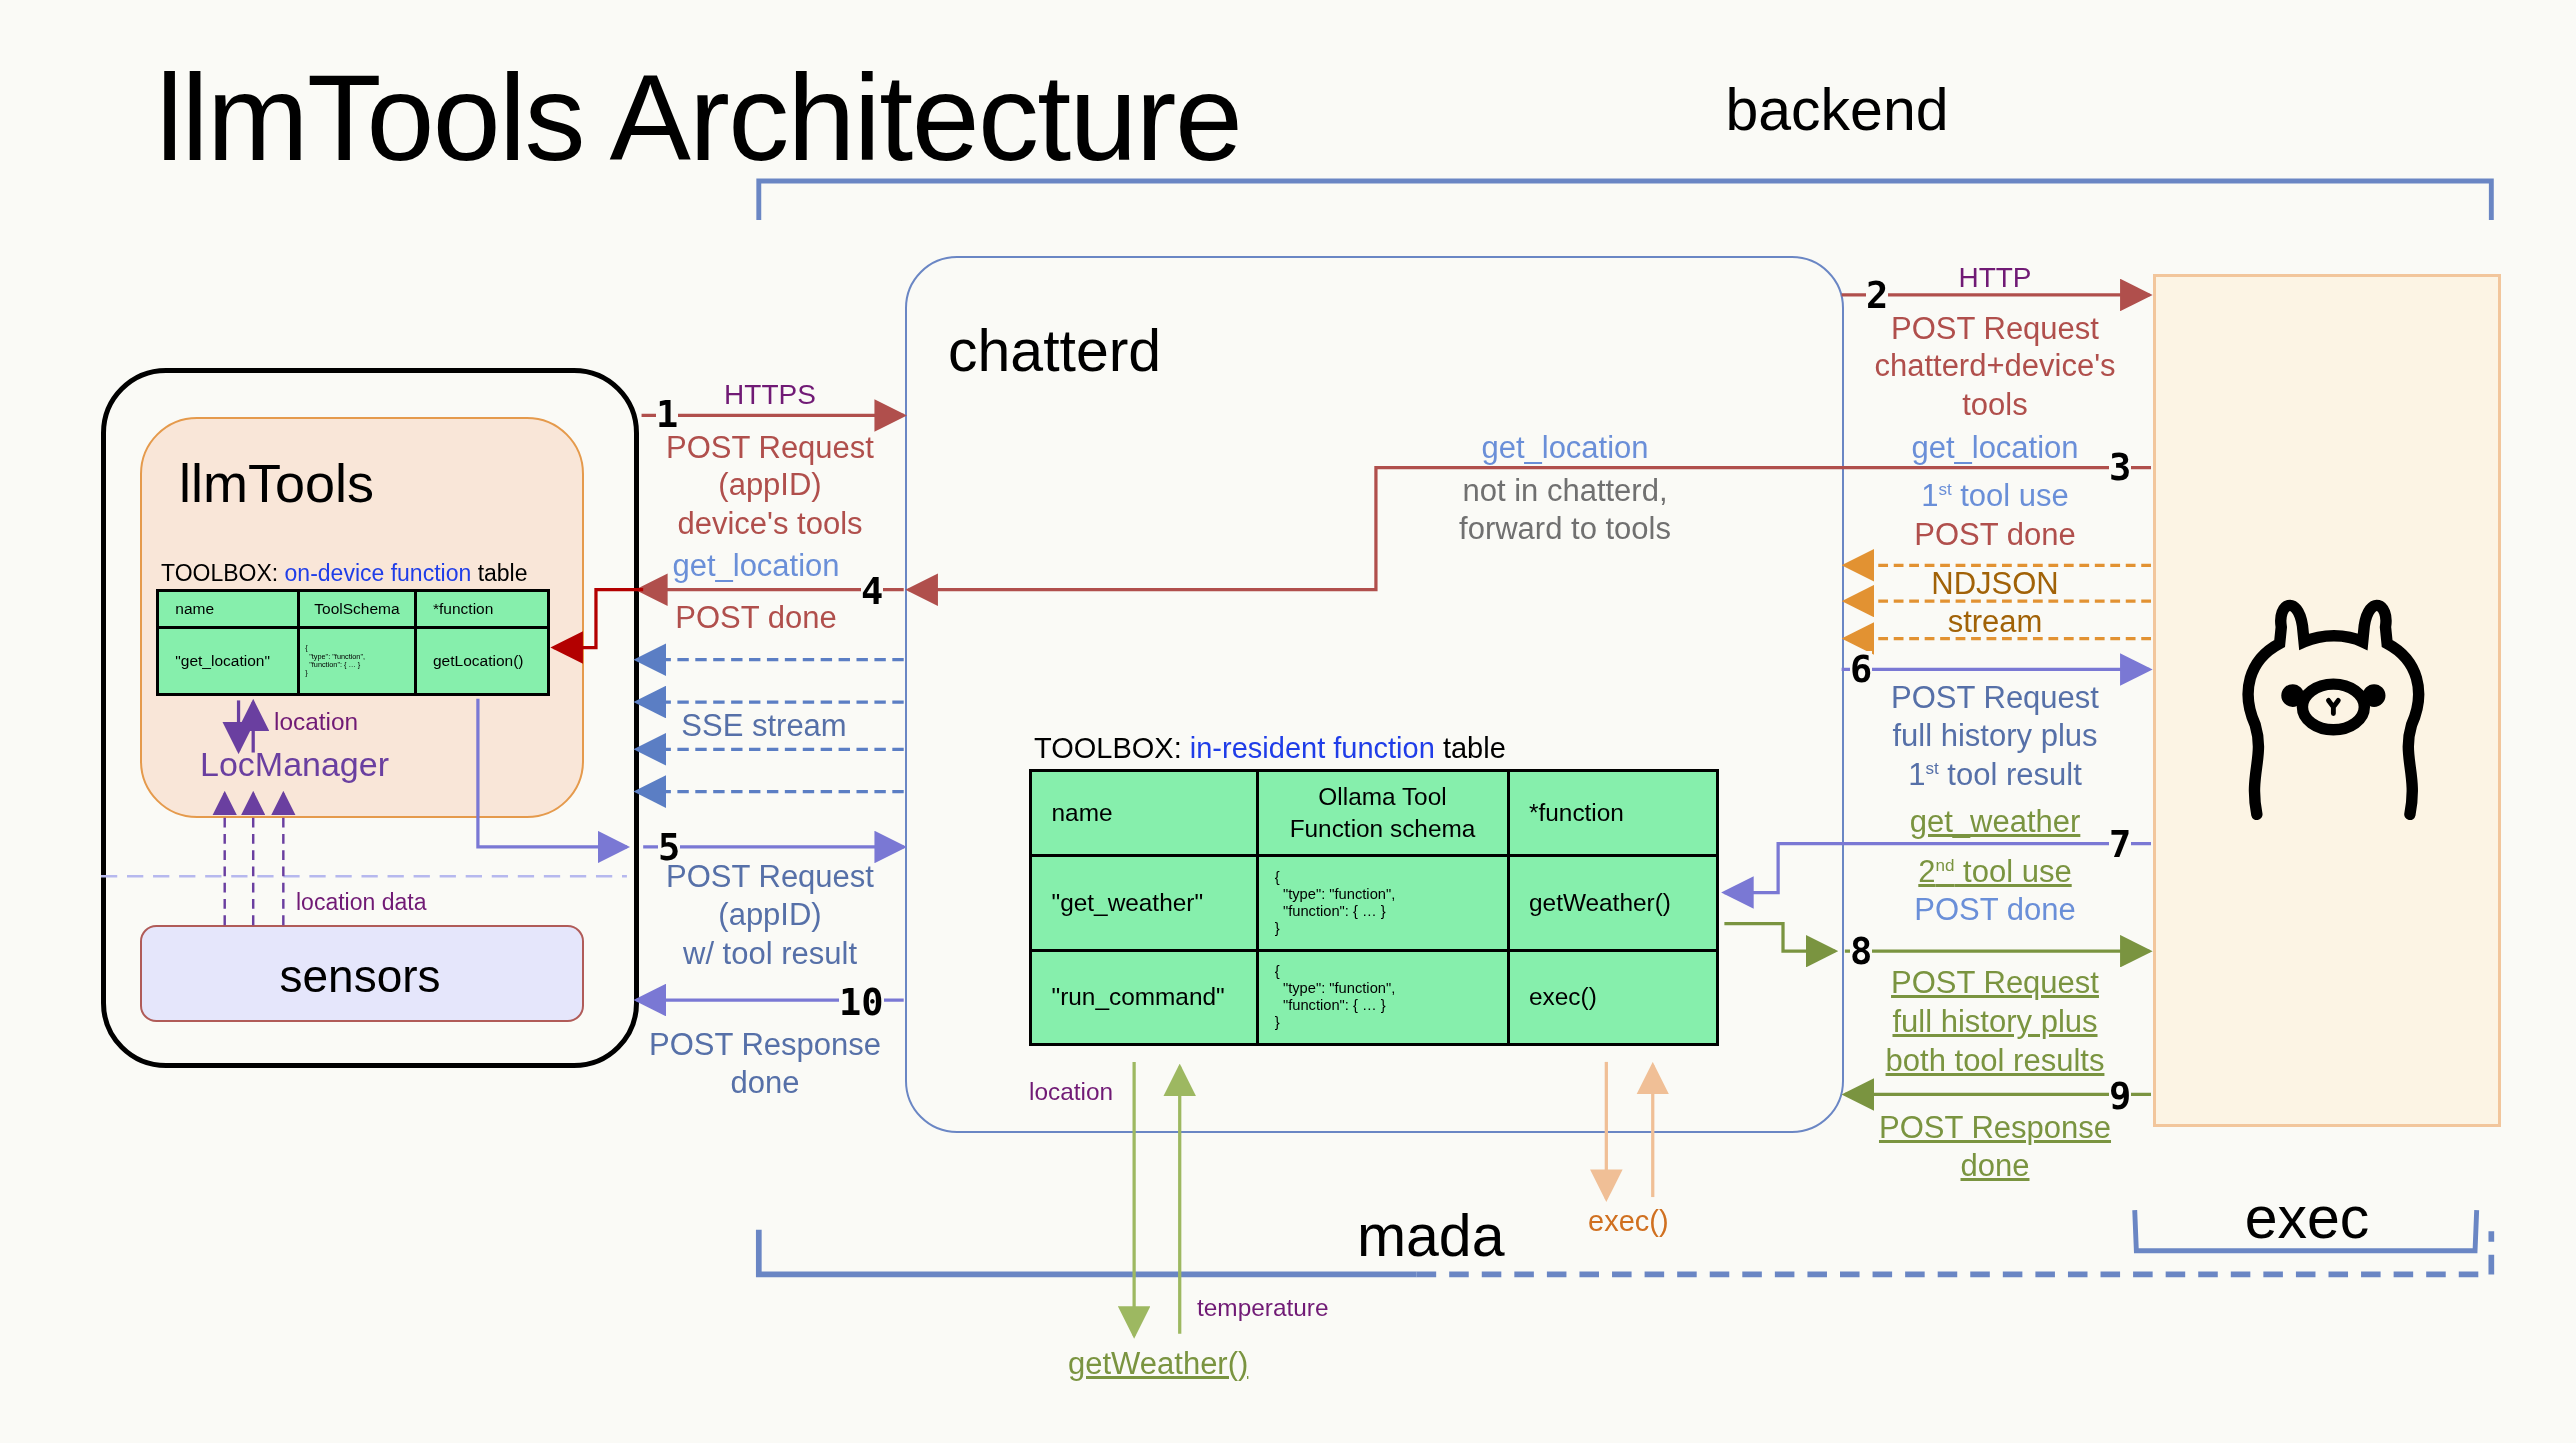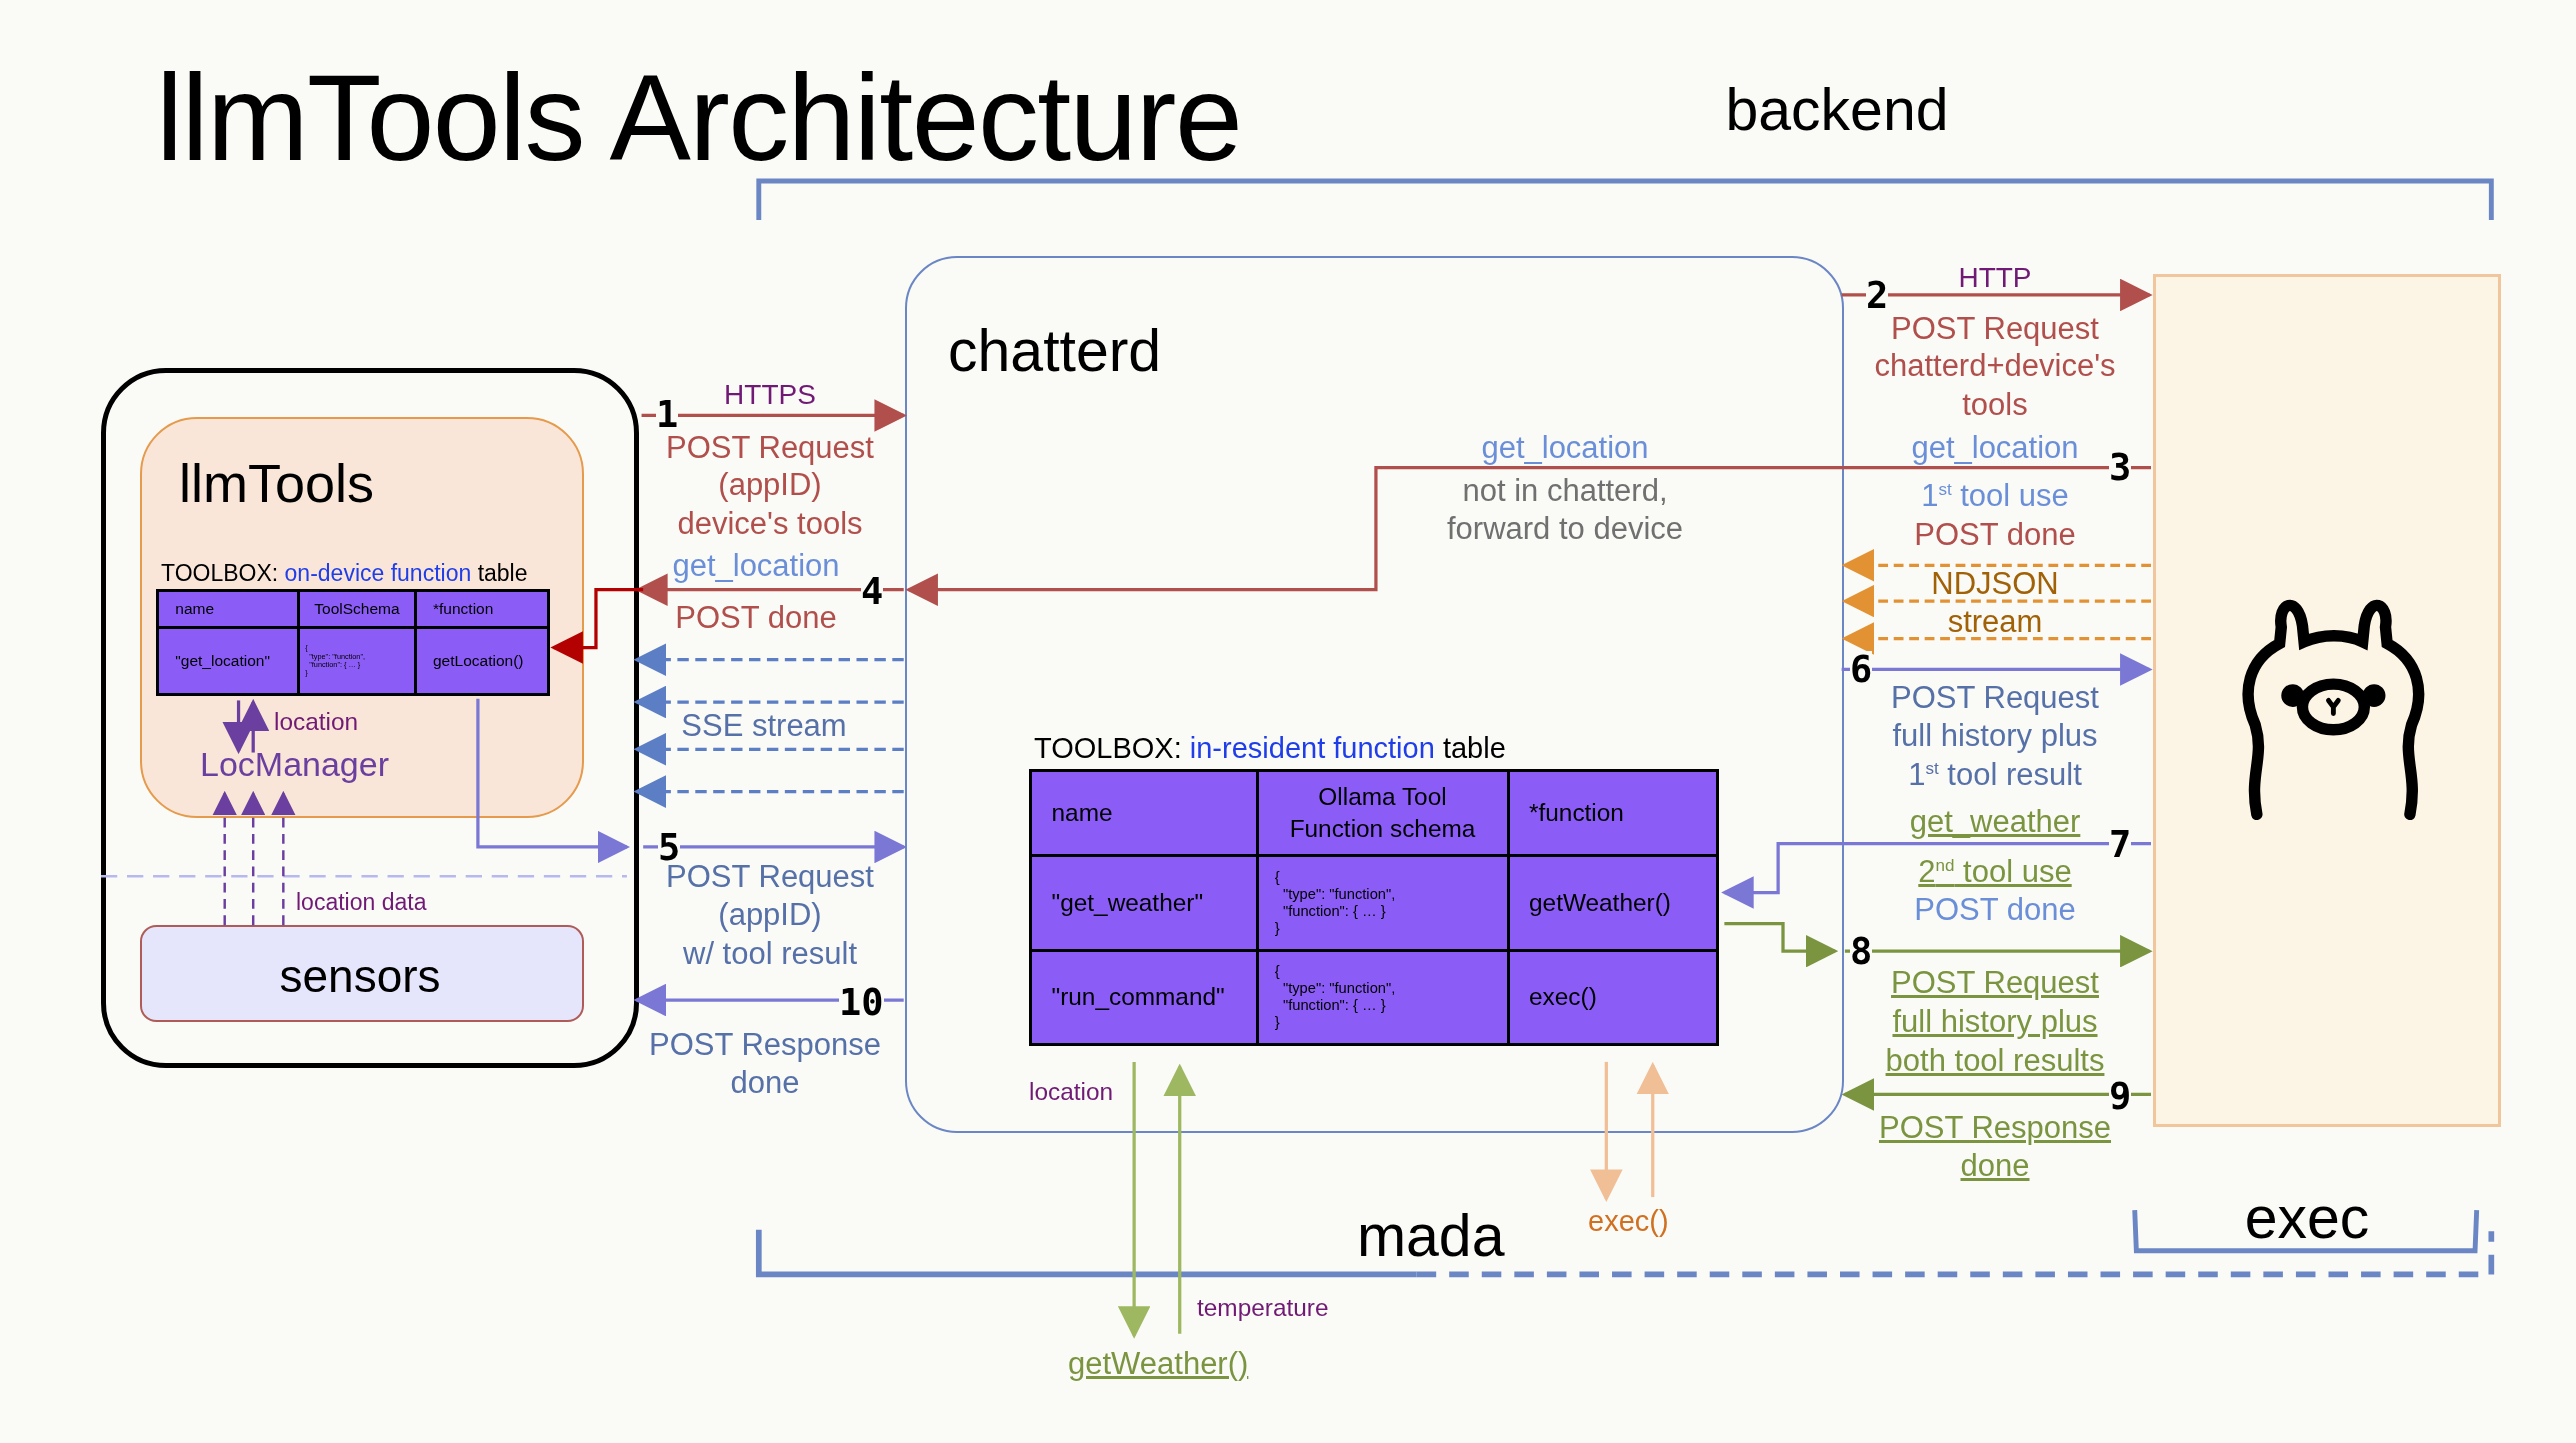--- a/index.html
+++ b/index.html
@@ -22,21 +22,21 @@
   .purple { color:#6a3fa0; }
   .link-blue { color:#1f3de8; }
   sup { font-size:0.55em; vertical-align:super; line-height:0; }
 
   .phone { left:101px; top:368px; width:528px; height:690px; border:5.7px solid #000; border-radius:65px; background:#fafaf6; }
   .llmtools-box { left:140px; top:417px; width:440px; height:397px; background:#f9e6d8; border:2.4px solid #e59a4c; border-radius:57px; }
   .sensors-box { left:140px; top:925px; width:440px; height:93px; background:#e5e6fb; border:2.4px solid #b05b58; border-radius:16.3px; }
   .chatterd-box { left:905px; top:256px; width:935px; height:873px; border:2.4px solid #6a86c4; border-radius:52px; background:transparent; }
   .druid-box { left:2153px; top:274px; width:342px; height:847px; background:#fcf4e4; border:3.3px solid #f2c69c; }
 
-  table.tb { position:absolute; border-collapse:collapse; background:#8b5cf6; }
+  table.tb { position:absolute; border-collapse:collapse; background:#86efac; }
   table.tb td { border:3.3px solid #000; padding:0; vertical-align:middle; }
   .tb1 { left:156px; top:589px; width:394px; height:107px; }
   .tb1 td { font-size:15.5px; font-family:"Liberation Sans", sans-serif; }
   .tb2 { left:1029px; top:769px; width:690px; height:277px; }
   .tb2 td { font-size:24.4px; font-family:"Liberation Sans", sans-serif; }
   .mono { font-family:"DejaVu Sans Mono", monospace; white-space:pre; line-height:1.15; }
   svg.wires { position:absolute; left:0; top:0; }
 </style>
 </head>
 <body>
@@ -187,21 +187,21 @@
 <div class="t lbl navy c" style="left:770px;top:861px;">POST Request</div>
 <div class="t lbl navy c" style="left:770px;top:899px;">(appID)</div>
 <div class="t lbl navy c" style="left:770px;top:938px;">w/ tool result</div>
 <div class="t num" style="left:839px;top:984px;">10</div>
 <div class="t lbl navy c" style="left:765px;top:1029px;">POST Response</div>
 <div class="t lbl navy c" style="left:765px;top:1067px;">done</div>
 
 <div class="t big" style="left:948px;top:322px;">chatterd</div>
 <div class="t lbl blue c" style="left:1565px;top:432px;">get_location</div>
 <div class="t lbl gray c" style="left:1565px;top:475px;">not in chatterd,</div>
-<div class="t lbl gray c" style="left:1565px;top:513px;">forward to device</div>
+<div class="t lbl gray c" style="left:1565px;top:513px;">forward to tools</div>
 
 <div class="t" style="left:1034px;top:734px;font-size:29px;font-family:'Liberation Sans',sans-serif;"><span>TOOLBOX: </span><span class="link-blue">in-resident function</span><span> table</span></div>
 
 <table class="tb tb2">
   <tbody>
       <tr style="height:85px">
     <td style="padding-left:19.5px;width:204px;">name</td>
     <td style="text-align:center;white-space:pre;line-height:1.3;">Ollama Tool
 Function schema</td>
     <td style="padding-left:19.5px;width:187px;">*function</td>

